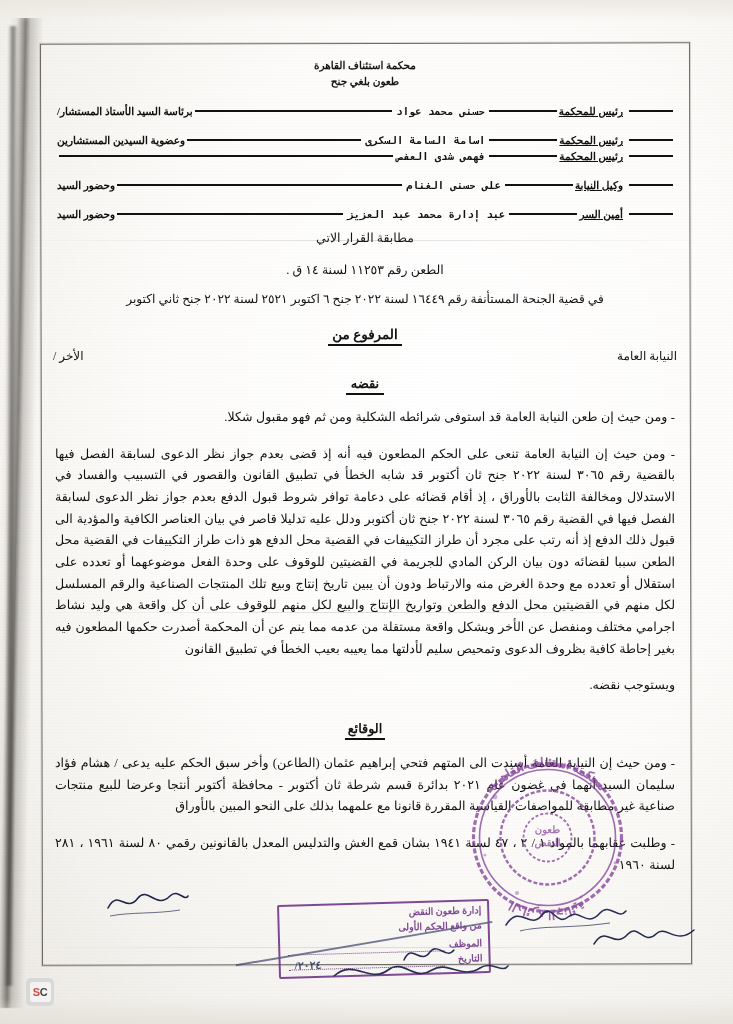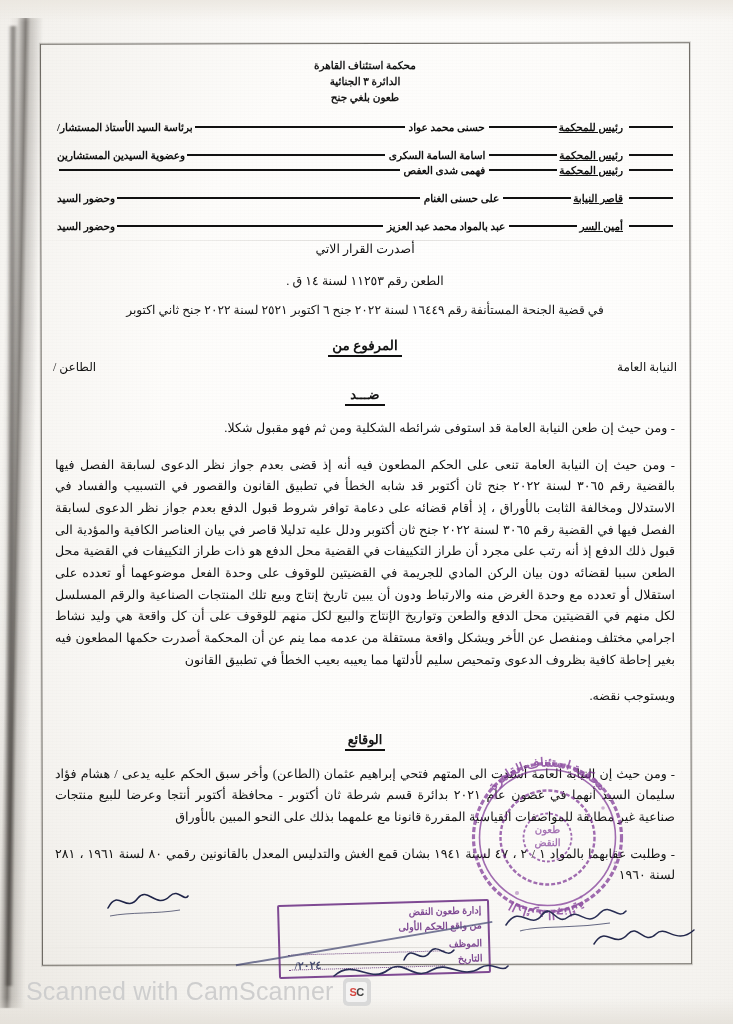--- a/index.html
+++ b/index.html
@@ -88,21 +88,21 @@
   }
   .prow.gap{ margin-bottom:15px;justify-content:center; }
   .prow .p-pref{ flex:0 0 auto; letter-spacing:.1px; }
   .prow .p-fill{
     flex:1 1 auto;min-width:10px;position:relative;height:11px;
   }
   .prow .p-fill:after{
     content:"";position:absolute;right:2px;left:2px;bottom:3px;
     border-bottom:2.1px solid #121212;
   }
-  .prow .p-name{ flex:0 0 auto; padding:0 2px; }
+  .prow .p-name{ flex:0 0 auto; padding:0 2px;font-family:Liberation Mono, monospace; }
   .prow .p-fill2{
     flex:0 0 72px;position:relative;height:11px;
   }
   .prow .p-fill2:after{
     content:"";position:absolute;right:2px;left:2px;bottom:3px;
     border-bottom:2.1px solid #121212;
   }
   .prow .p-role{ flex:0 0 auto; padding-right:6px;text-decoration:underline; }
   .prow .p-rolefill{
     flex:0 0 44px;position:relative;height:11px;
@@ -233,21 +233,20 @@
 <body>
 
 <div id="scan">
 
   <div id="frame"></div>
 
   <div id="sheet" class="ar">
 
     <div class="court-head">
       <div>محكمة استئناف القاهرة</div>
-      <div>الدائرة ٣ الجنائية</div>
       <div>طعون بلغي جنح</div>
     </div>
 
     <div class="panel">
 
       <div class="prow gap">
         <span class="p-pref">برئاسة السيد الأستاذ المستشار/</span>
         <span class="p-fill"></span>
         <span class="p-name">حسنى محمد عواد</span>
         <span class="p-fill2"></span>
@@ -271,47 +270,47 @@
         <span class="p-fill2"></span>
         <span class="p-role">رئيس المحكمة</span>
         <span class="p-rolefill"></span>
       </div>
 
       <div class="prow gap">
         <span class="p-pref">وحضور السيد</span>
         <span class="p-fill"></span>
         <span class="p-name">على حسنى الغنام</span>
         <span class="p-fill2"></span>
-        <span class="p-role">قاصر النيابة</span>
+        <span class="p-role">وكيل النيابة</span>
         <span class="p-rolefill"></span>
       </div>
 
       <div class="prow">
         <span class="p-pref">وحضور السيد</span>
         <span class="p-fill"></span>
-        <span class="p-name">عبد بالمواد محمد عبد العزيز</span>
+        <span class="p-name">عبد إدارة محمد عبد العزيز</span>
         <span class="p-fill2"></span>
         <span class="p-role">أمين السر</span>
         <span class="p-rolefill"></span>
       </div>
     </div>
 
-    <div class="center-line issued">أصدرت القرار الاتي</div>
+    <div class="center-line issued">مطابقة القرار الاتي</div>
     <div class="center-line appeal-no">الطعن رقم ١١٢٥٣ لسنة ١٤ ق .</div>
     <div class="center-line case-line">في قضية الجنحة المستأنفة رقم ١٦٤٤٩ لسنة ٢٠٢٢ جنح ٦ اكتوبر ٢٥٢١ لسنة ٢٠٢٢ جنح ثاني اكتوبر</div>
 
     <div class="head-underlined">
       <span>المرفوع من</span>
     </div>
     <div class="party-row">
-      <span>الطاعن /</span>
+      <span>الأخر /</span>
       <span>النيابة العامة</span>
     </div>
     <div class="head-small">
-      <span>ضـــد</span>
+      <span>نقضه</span>
     </div>
 
     <div class="body-wrap">
       <p class="para firstline">- ومن حيث إن طعن النيابة العامة قد استوفى شرائطه الشكلية ومن ثم فهو مقبول شكلا.</p>
       <p class="para kern">- ومن حيث إن النيابة العامة تنعى على الحكم المطعون فيه أنه إذ قضى بعدم جواز نظر الدعوى لسابقة الفصل فيها بالقضية رقم ٣٠٦٥ لسنة ٢٠٢٢ جنح ثان أكتوبر قد شابه الخطأ في تطبيق القانون والقصور في التسبيب والفساد في الاستدلال ومخالفة الثابت بالأوراق ، إذ أقام قضائه على دعامة توافر شروط قبول الدفع بعدم جواز نظر الدعوى لسابقة الفصل فيها في القضية رقم ٣٠٦٥ لسنة ٢٠٢٢ جنح ثان أكتوبر ودلل عليه تدليلا قاصر في بيان العناصر الكافية والمؤدية الى قبول ذلك الدفع إذ أنه رتب على مجرد أن طراز التكييفات في القضية محل الدفع هو ذات طراز التكييفات في القضية محل الطعن سببا لقضائه دون بيان الركن المادي للجريمة في القضيتين للوقوف على وحدة الفعل موضوعهما أو تعدده على استقلال أو تعدده مع وحدة الغرض منه والارتباط ودون أن يبين تاريخ إنتاج وبيع تلك المنتجات الصناعية والرقم المسلسل لكل منهم في القضيتين محل الدفع والطعن وتواريخ الإنتاج والبيع لكل منهم للوقوف على أن كل واقعة هي وليد نشاط اجرامي مختلف ومنفصل عن الأخر ويشكل واقعة مستقلة من عدمه مما ينم عن أن المحكمة أصدرت حكمها المطعون فيه بغير إحاطة كافية بظروف الدعوى وتمحيص سليم لأدلتها مما يعيبه بعيب الخطأ في تطبيق القانون</p>
       <p class="para tail">ويستوجب نقضه.</p>
     </div>
 
     <div class="facts-head">
       <span>الوقائع</span>
@@ -406,16 +405,15 @@
   <div id="top-edge"></div>
   <div id="bottom-edge"></div>
 
   <div id="camscanner">
     <div id="cs-logo">
       <div class="cs-inner">
         <span class="c">C</span>
           <span class="s">S</span>
       </div>
     </div>
-    <div id="cs-text">Scanned with CamScanner</div>
   </div>
 
 </div>
 
 </body></html>

